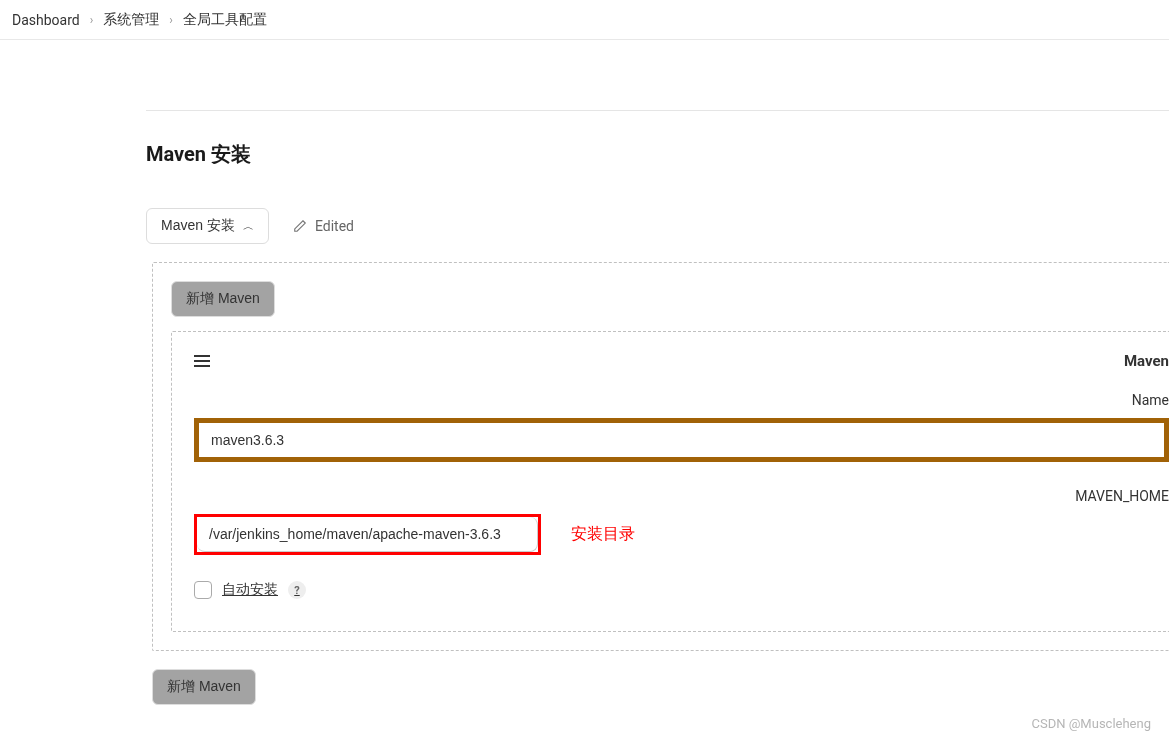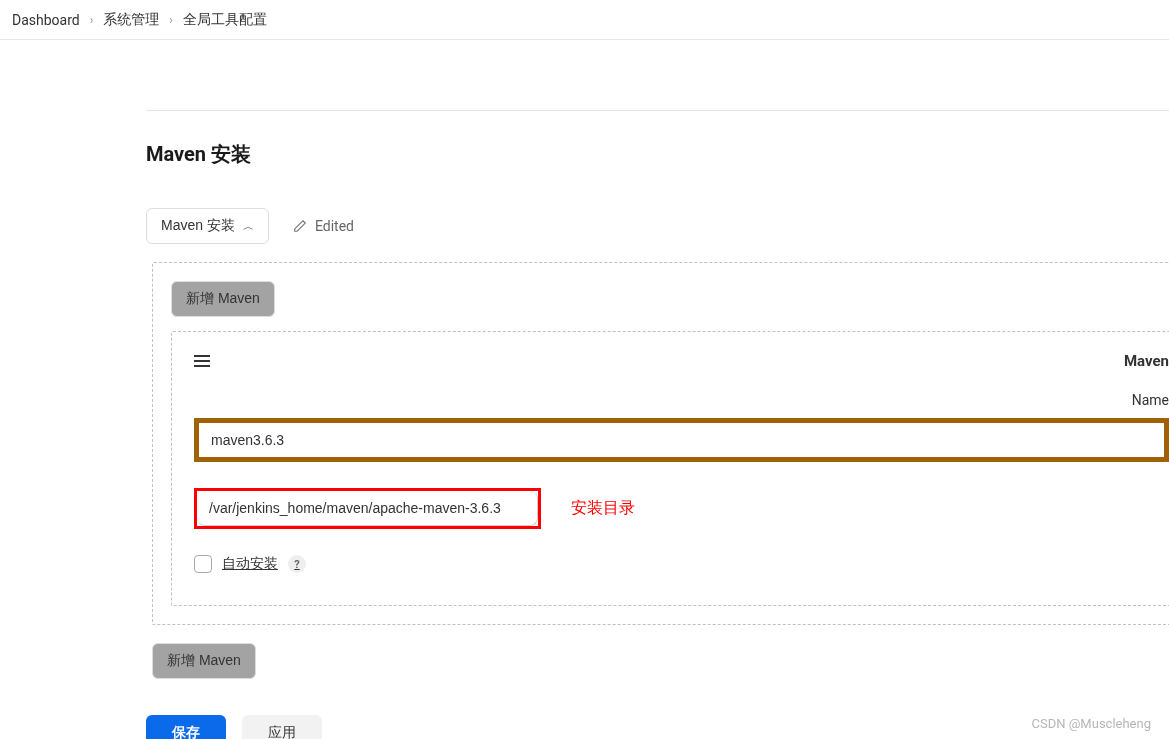--- a/index.html
+++ b/index.html
@@ -269,20 +269,21 @@
         </span>
         <span class="inst-title">Maven</span>
       </div>
 
       <div class="field-block">
         <div class="field-label">Name</div>
         <input class="text-input" type="text" value="maven3.6.3" style="">
       </div>
 
       <div class="field-block">
+        <div class="field-label">MAVEN_HOME</div>
         <div class="mh-row">
           <div class="mh-container">
             <div class="highlight-wrap">
               <input class="text-input" type="text" value="/var/jenkins_home/maven/apache-maven-3.6.3" style="">
             </div>
           </div>
           <span class="annotation">安装目录</span>
         </div>
       </div>
 

